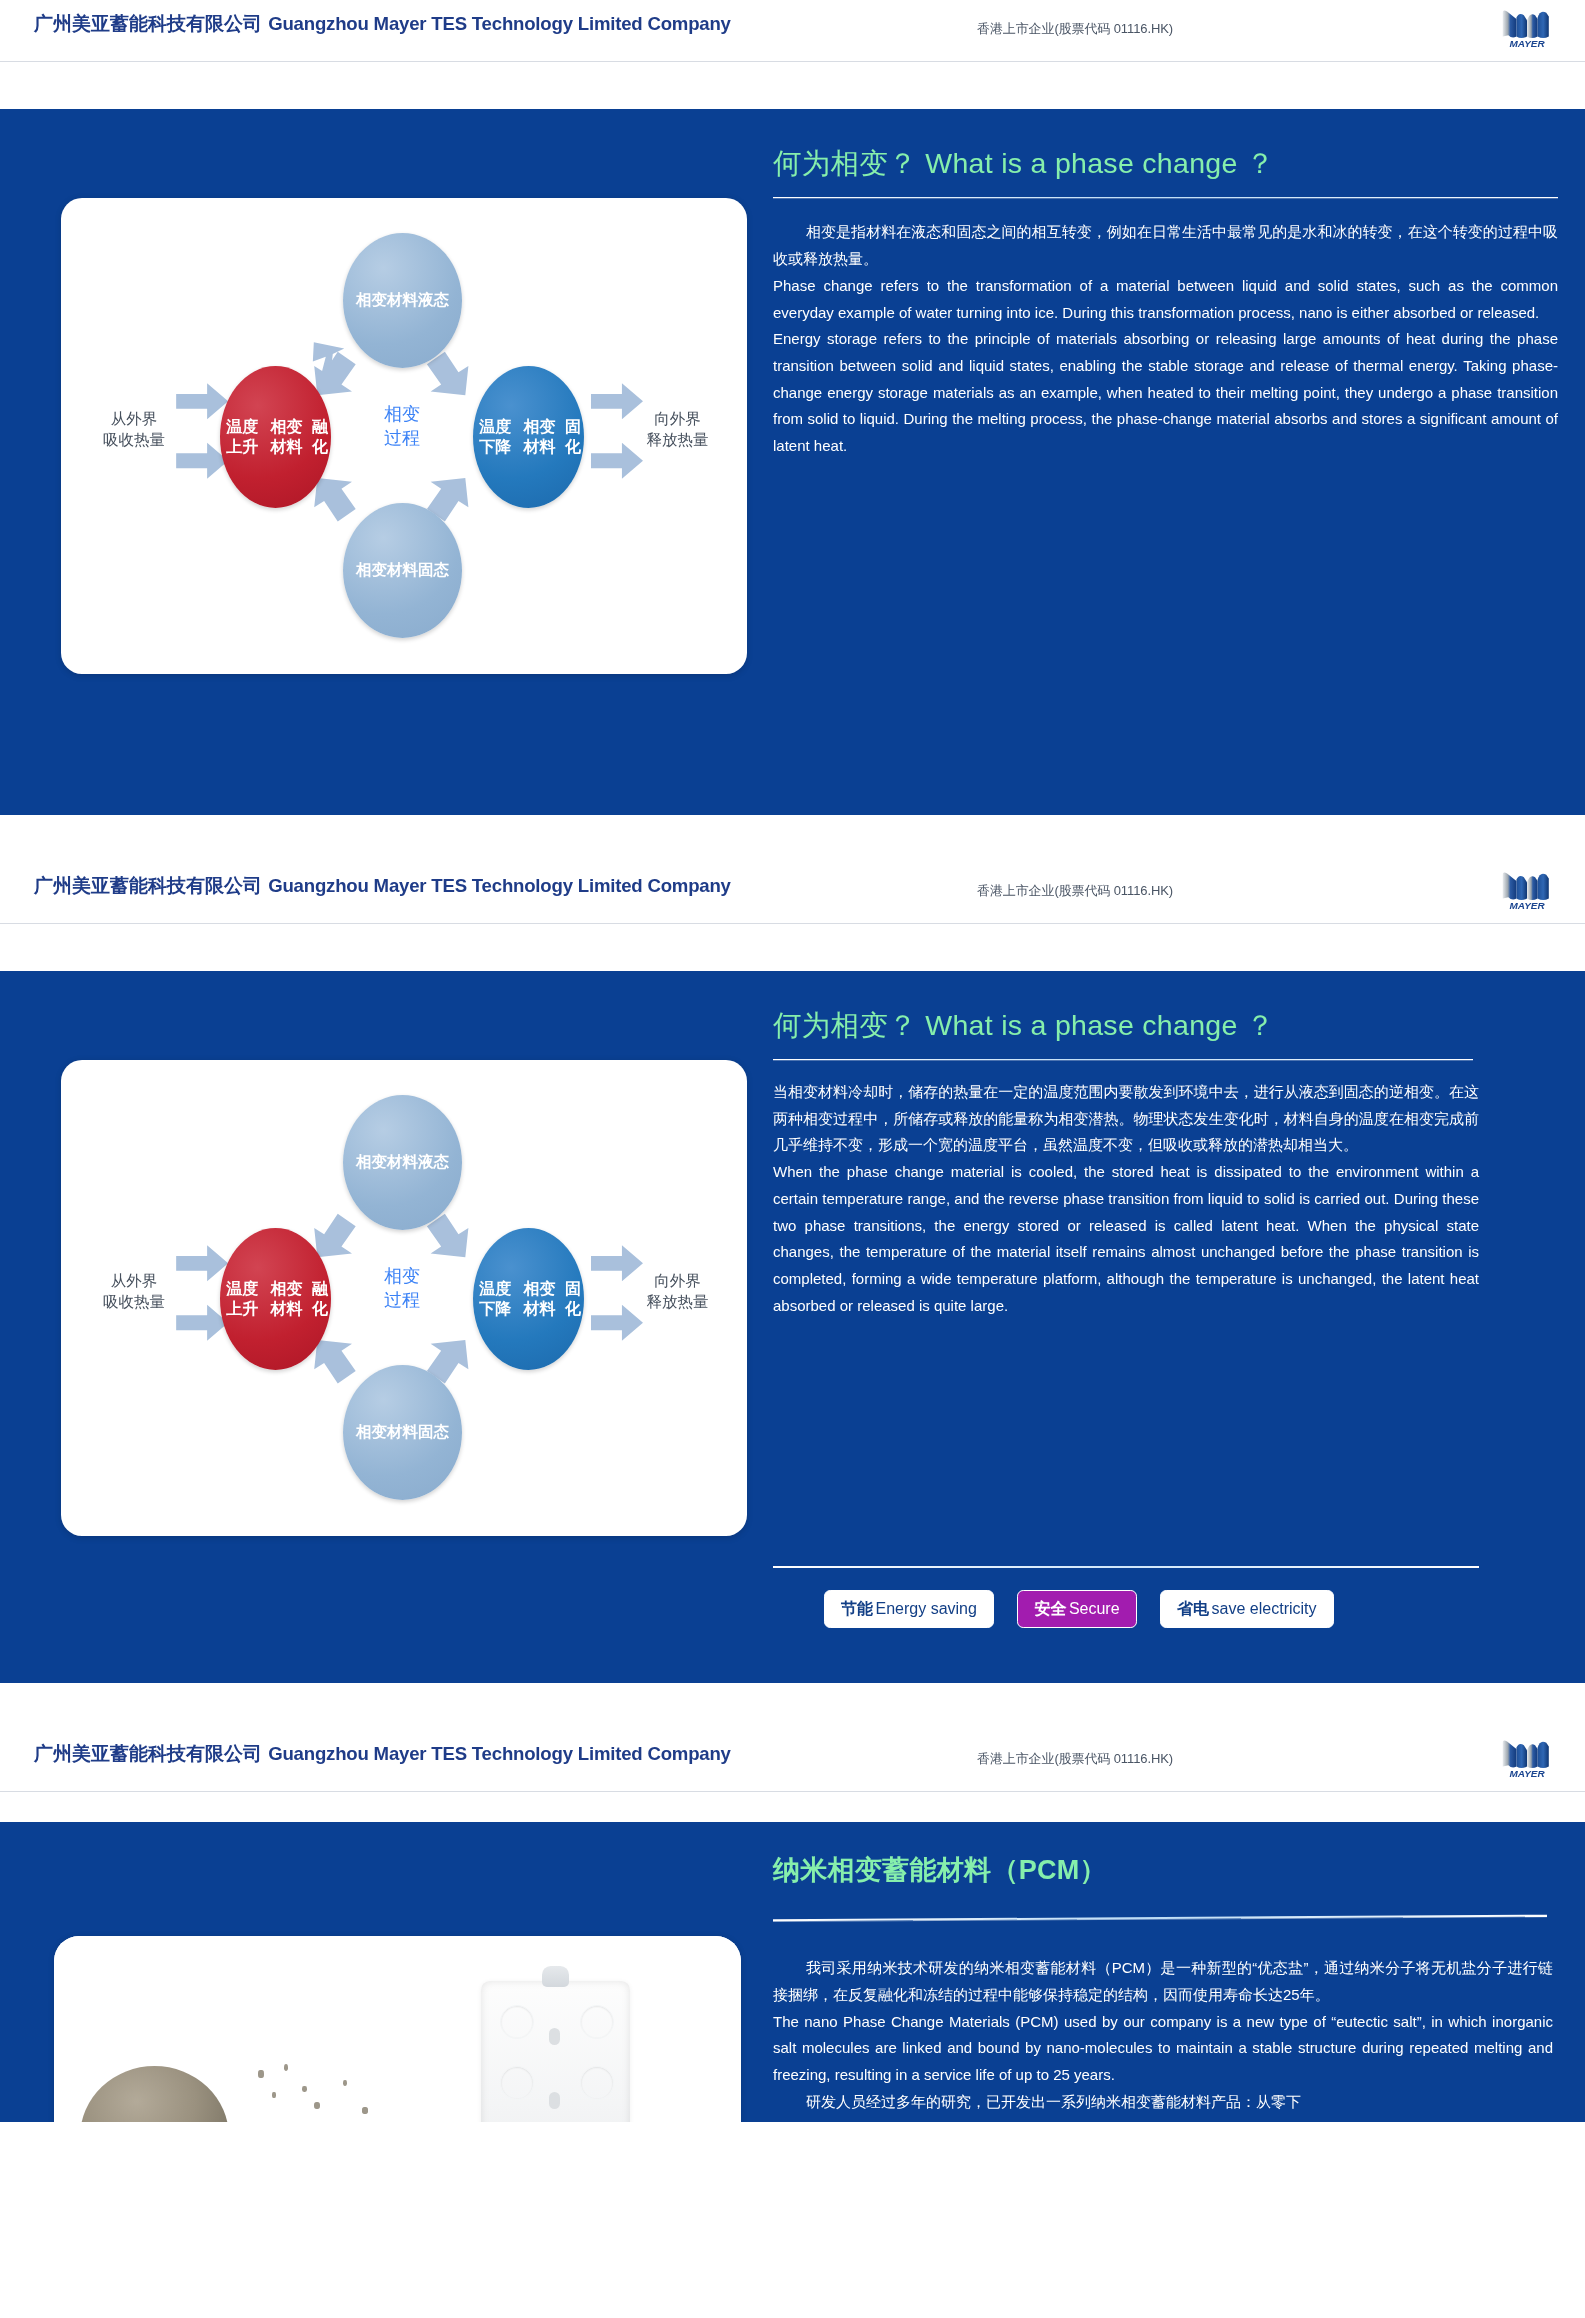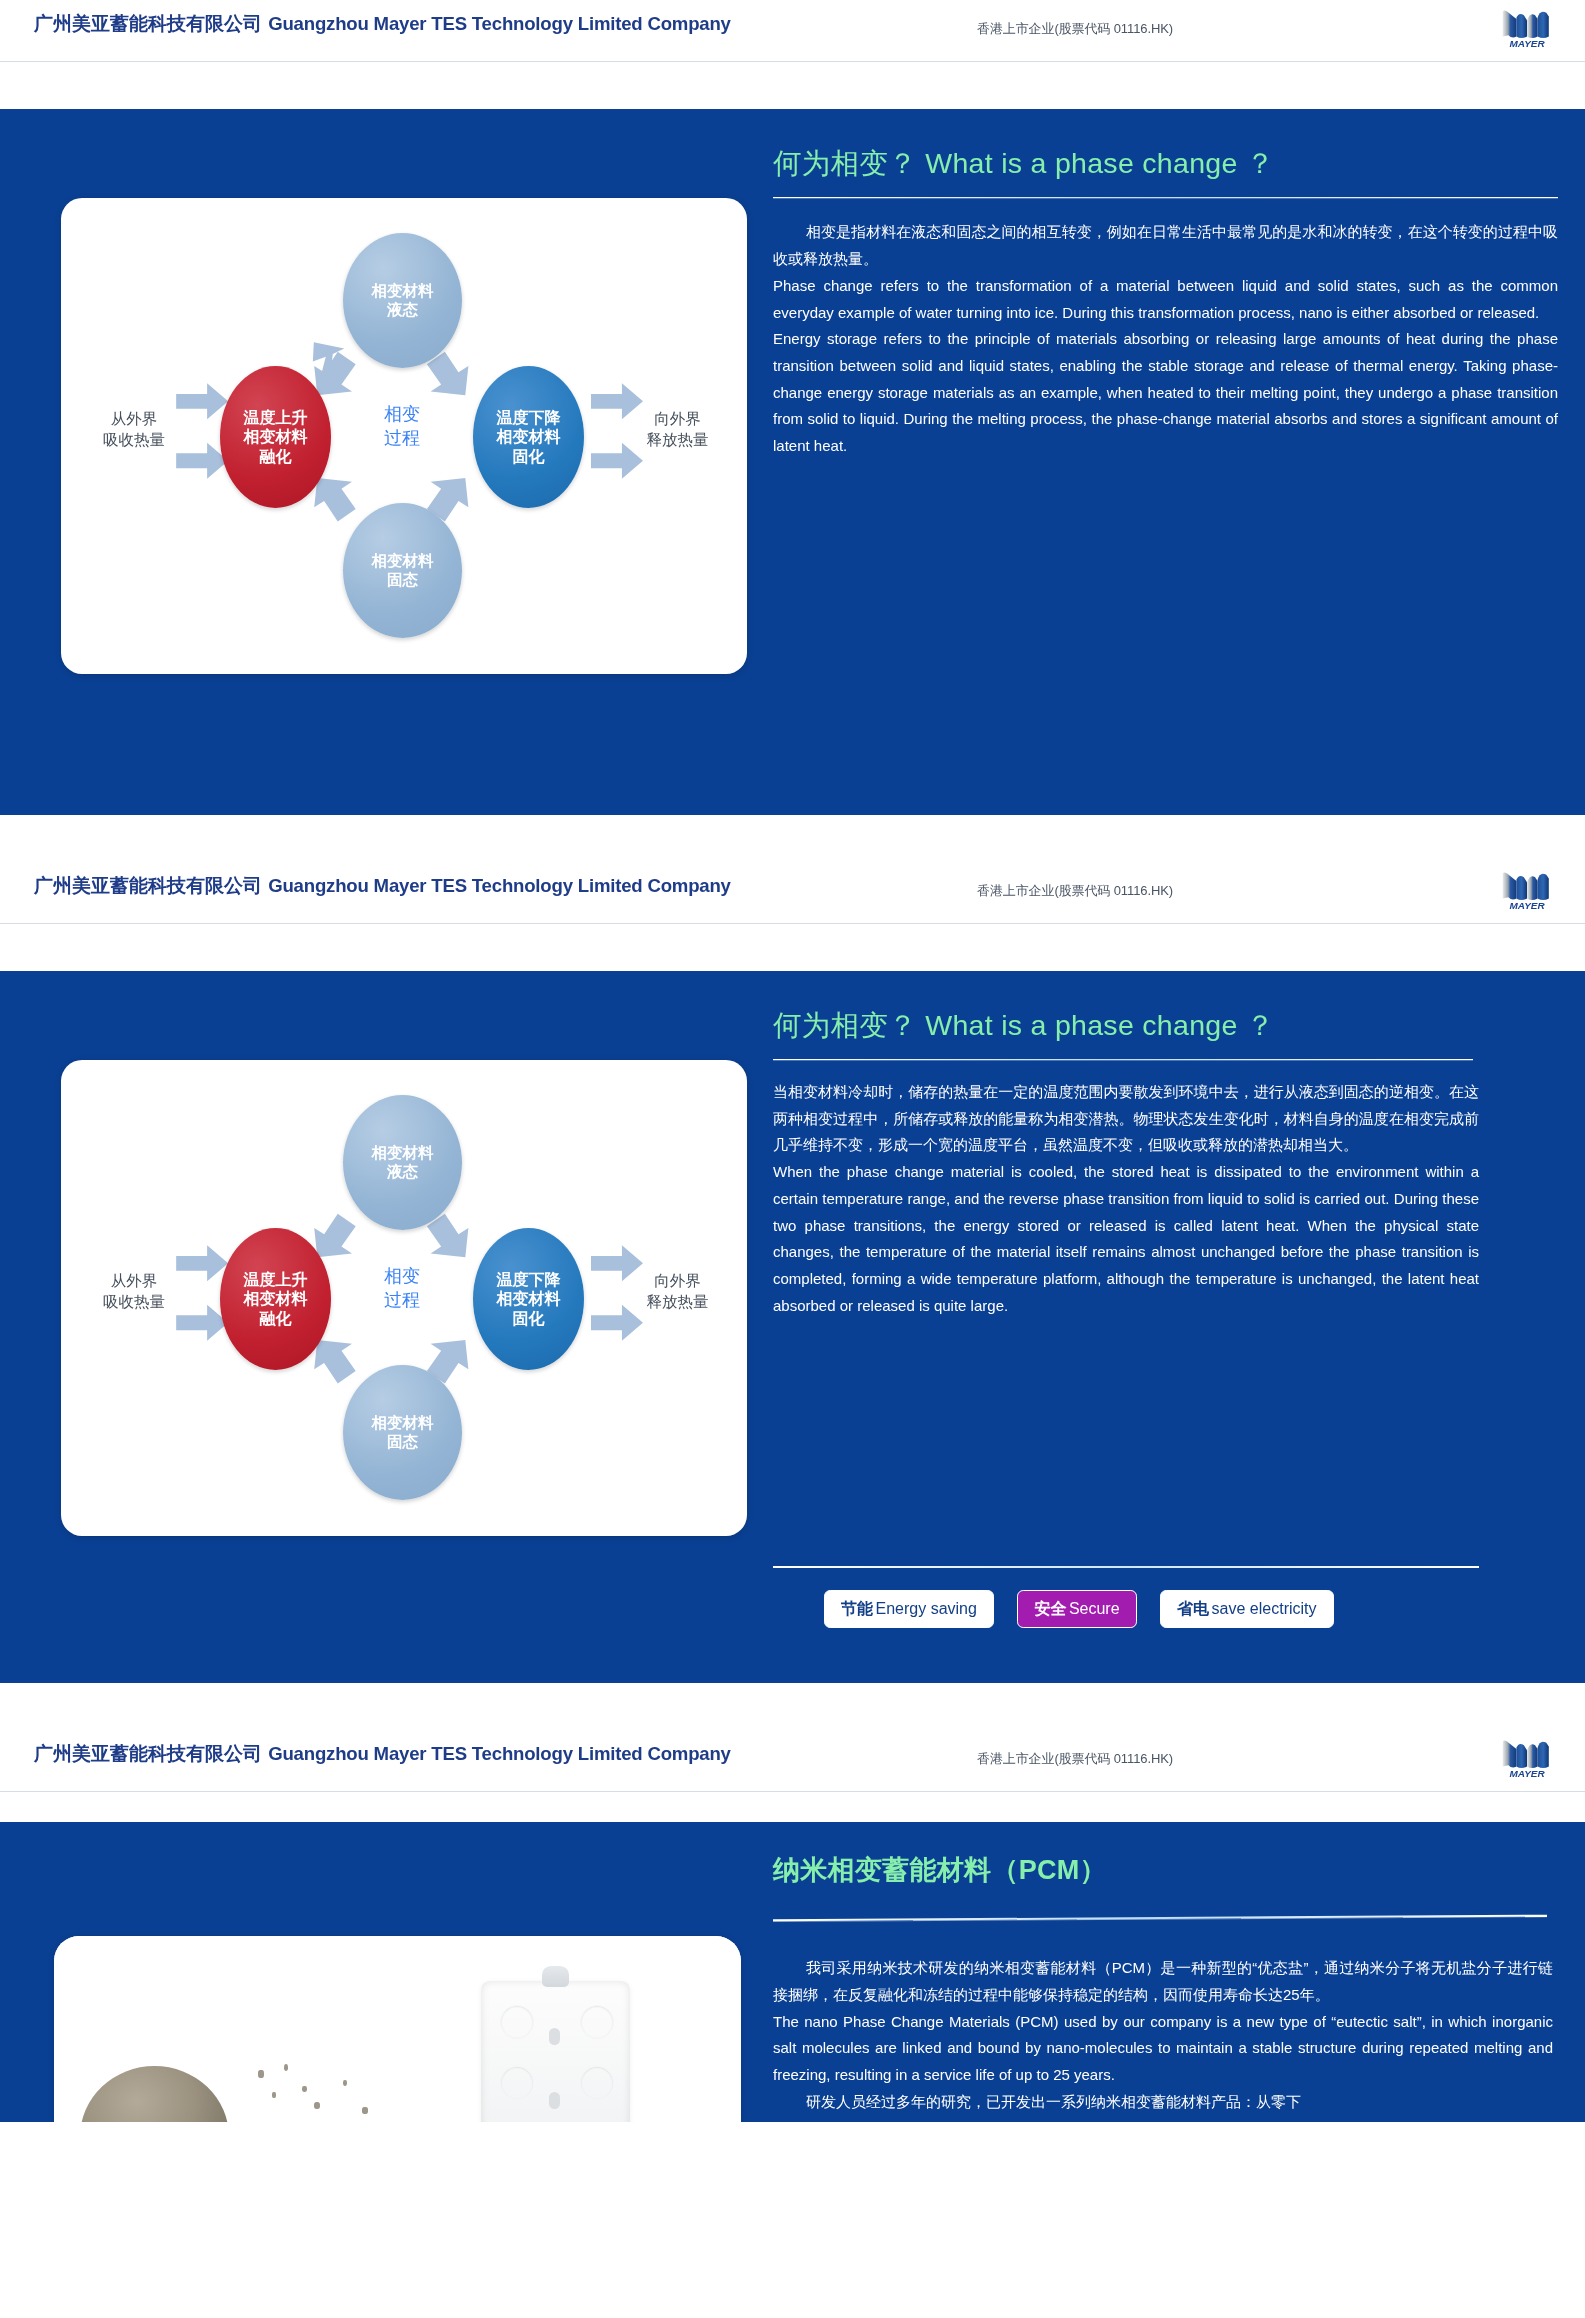--- a/index.html
+++ b/index.html
@@ -71,21 +71,21 @@
     box-shadow:0 1.2px 6.2px rgba(0,0,0,0.15);
     overflow:hidden;
   }
 
   
   .diagram{position:absolute;inset:0;}
   .dg-ellipse{
     position:absolute;
     border-radius:50%;
     display:flex;
-    flex-direction:column;
+    flex-direction:row;
     align-items:center;
     justify-content:center;
     color:#ffffff;
     font-weight:700;
     text-align:center;
     line-height:1.22;
     box-shadow:0 1.9px 4.3px rgba(0,0,0,0.18);
   }
   .dg-red{background:radial-gradient(circle at 34% 28%, #d24452 0%, #c1202f 58%, #ad1626 100%);}
   .dg-blue{background:radial-gradient(circle at 34% 28%, #4a91cf 0%, #2479bd 58%, #1c69ac 100%);}

